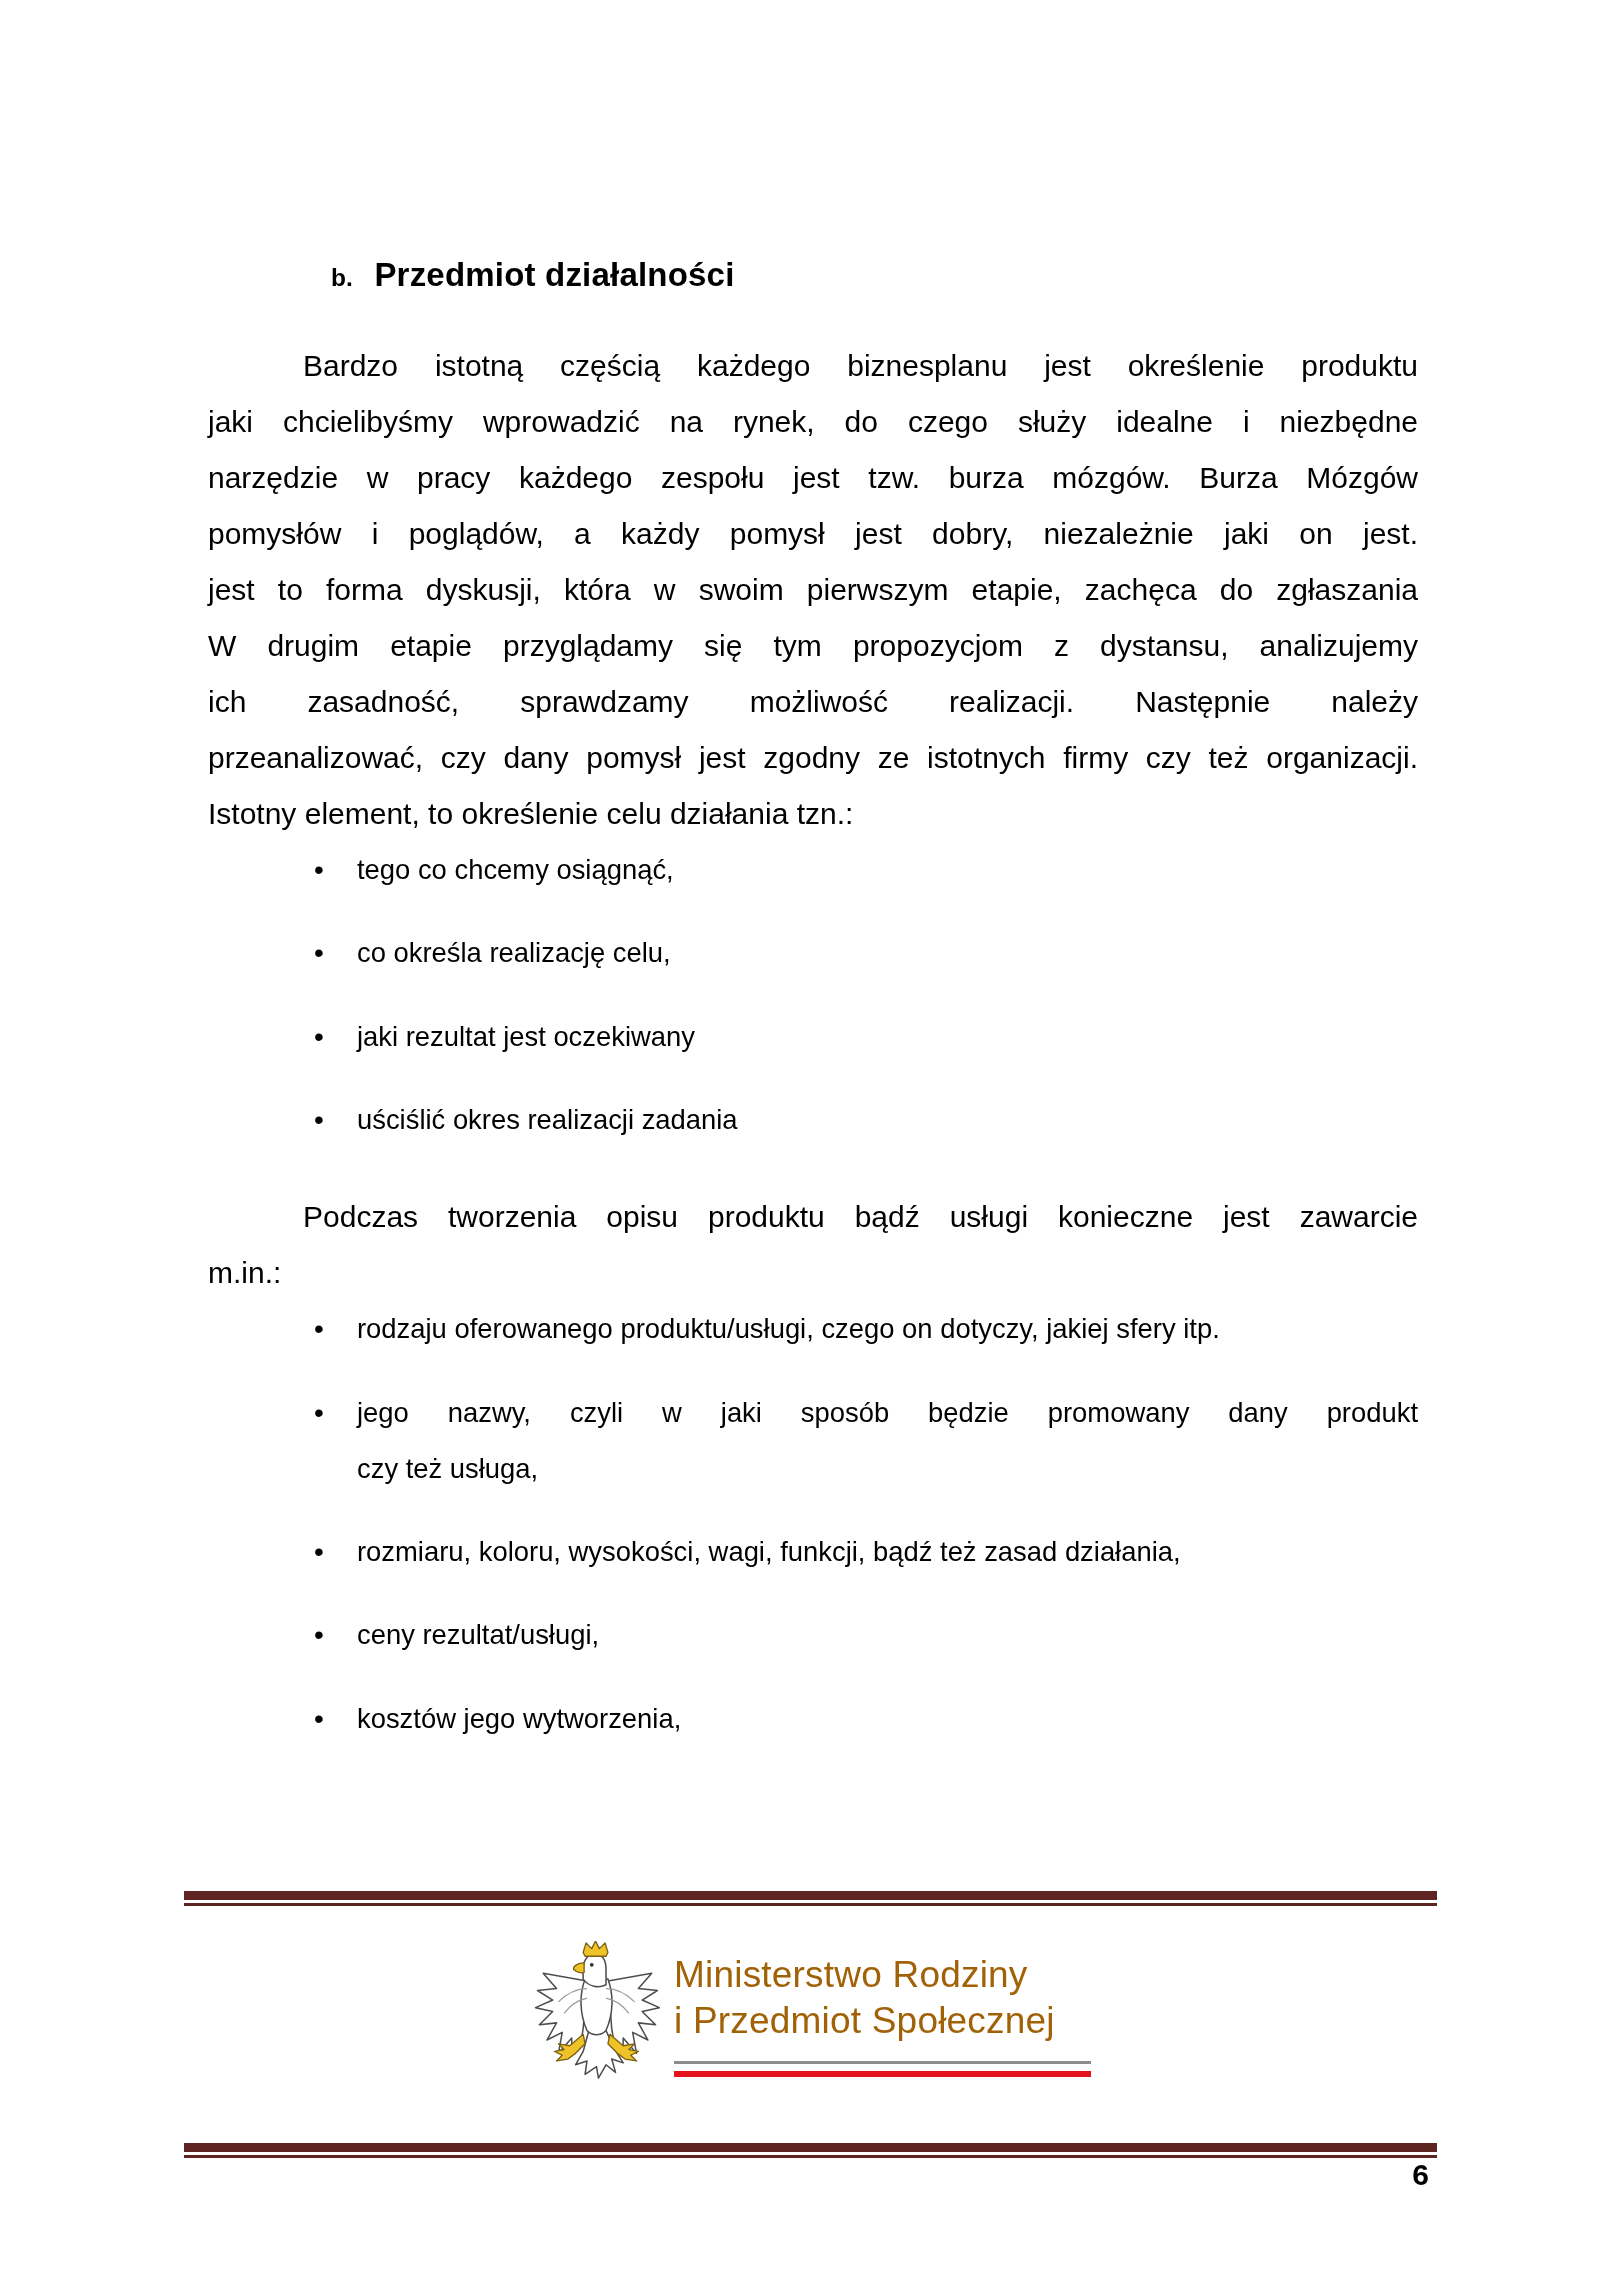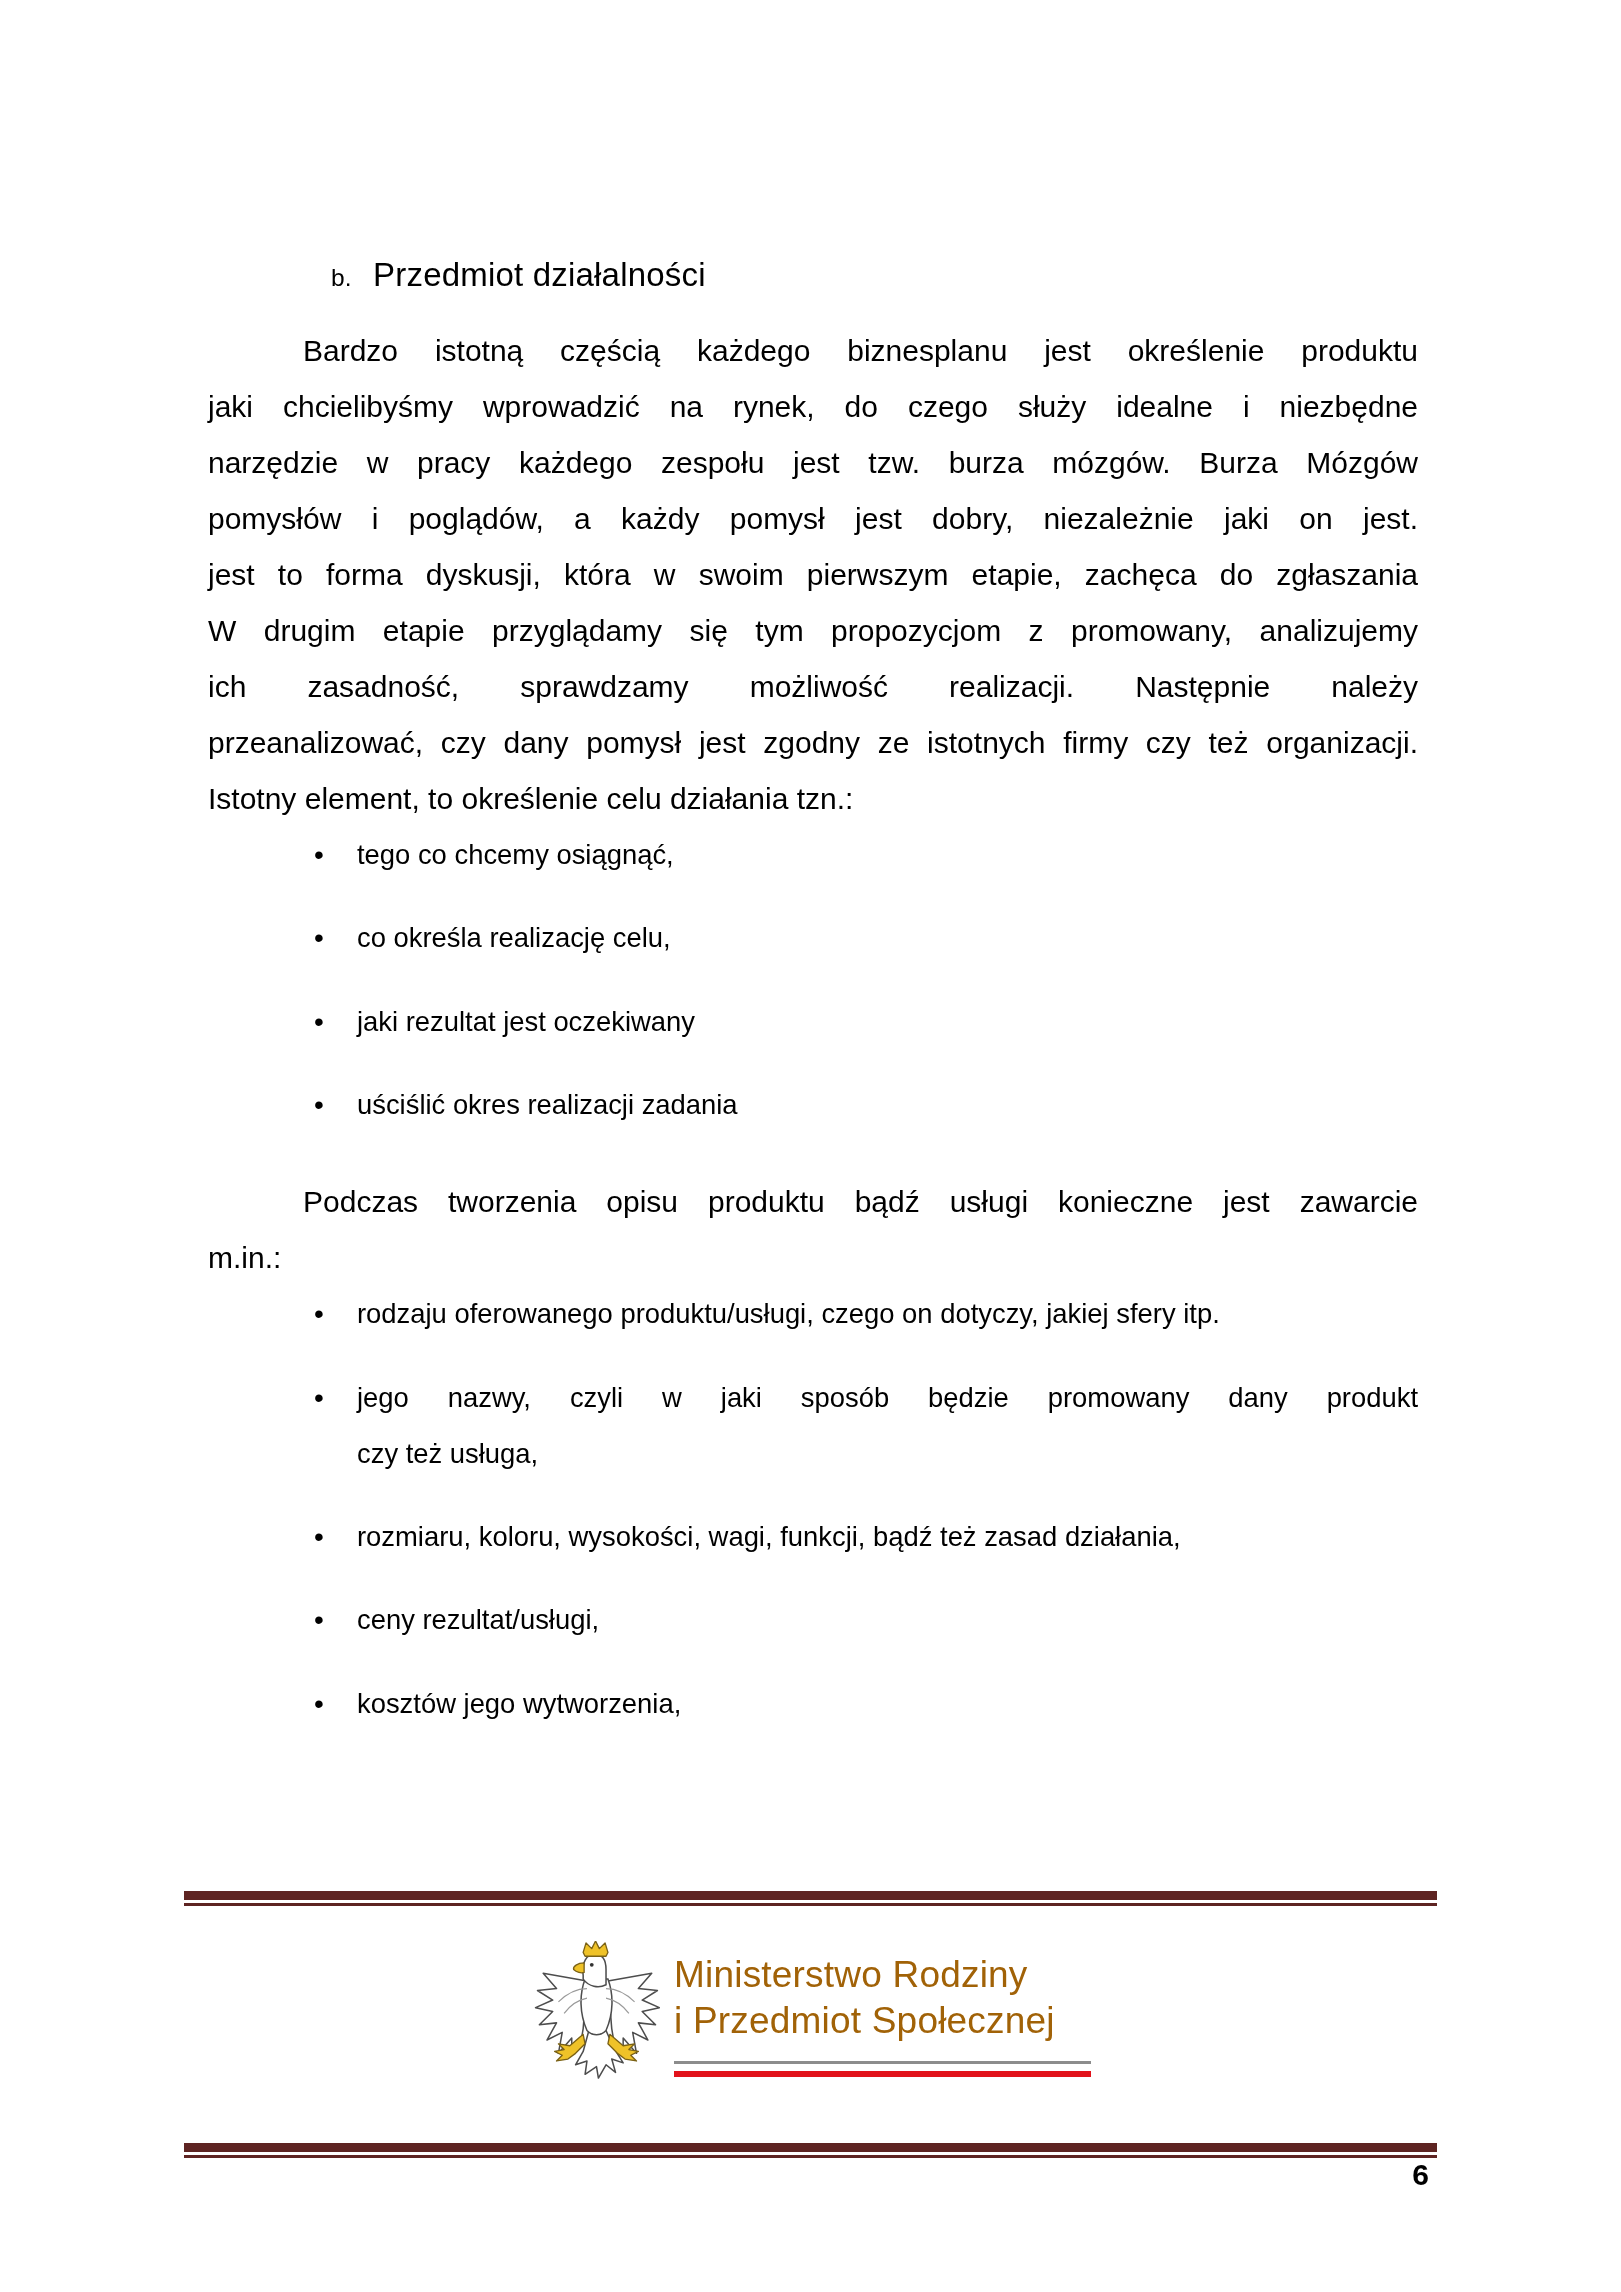--- a/index.html
+++ b/index.html
@@ -10,23 +10,23 @@
     font-family:"Liberation Sans", sans-serif;
     color:#000000;
     overflow:hidden;
   }
   .content{
     position:absolute;
     left:208px;top:253px;
     width:1210px;
   }
   .heading{
-    margin:0 0 24px 123px;
+    margin:0 0 39px 123px;
     line-height:43px;
-    font-weight:normal;
+    font-weight:bold;
     white-space:nowrap;
   }
   .heading .num{font-size:24.5px;margin-right:21.6px;}
   .heading .title{font-size:33px;letter-spacing:0.2px;}
   .para{font-size:30px;line-height:56px;margin:0;}
   .jline{text-align:justify;text-align-last:justify;}
   .jline.jlast{text-align-last:left;}
   .para .jline:first-child{text-indent:95px;}
   ul.blist{list-style:none;margin:0;padding:0;font-size:27.4px;line-height:56px;}
   ul.blist li{position:relative;padding-left:149px;margin:0 0 27.4px 0;min-height:56px;}
@@ -67,21 +67,21 @@
     <h1 class="heading">
       <span class="num">b.</span><span class="title">Przedmiot działalności</span>
     </h1>
 
     <div class="para para1">
         <div class="jline">Bardzo istotną częścią każdego biznesplanu jest określenie produktu</div>
         <div class="jline">jaki chcielibyśmy wprowadzić na rynek, do czego służy idealne i niezbędne</div>
         <div class="jline">narzędzie w pracy każdego zespołu jest tzw. burza mózgów. Burza Mózgów</div>
         <div class="jline">pomysłów i poglądów, a każdy pomysł jest dobry, niezależnie jaki on jest.</div>
         <div class="jline">jest to forma dyskusji, która w swoim pierwszym etapie, zachęca do zgłaszania</div>
-        <div class="jline">W drugim etapie przyglądamy się tym propozycjom z promowany, analizujemy</div>
+        <div class="jline">W drugim etapie przyglądamy się tym propozycjom z dystansu, analizujemy</div>
         <div class="jline">ich zasadność, sprawdzamy możliwość realizacji. Następnie należy</div>
         <div class="jline">przeanalizować, czy dany pomysł jest zgodny ze istotnych firmy czy też organizacji.</div>
         <div class="jline jlast">Istotny element, to określenie celu działania tzn.:</div>
       </div>
 
     <ul class="blist list1">
       <li>
         <span class="bullet">•</span>
         <span>tego co chcemy osiągnąć,</span>
       </li>

